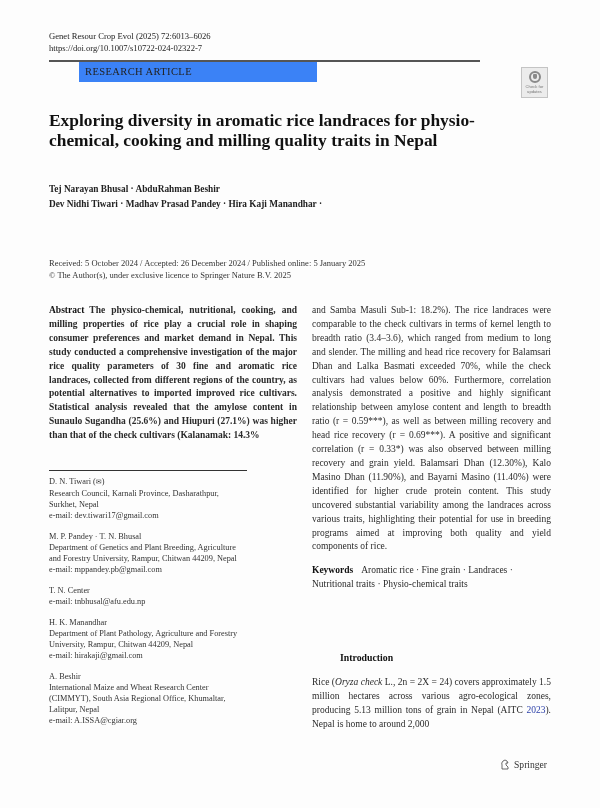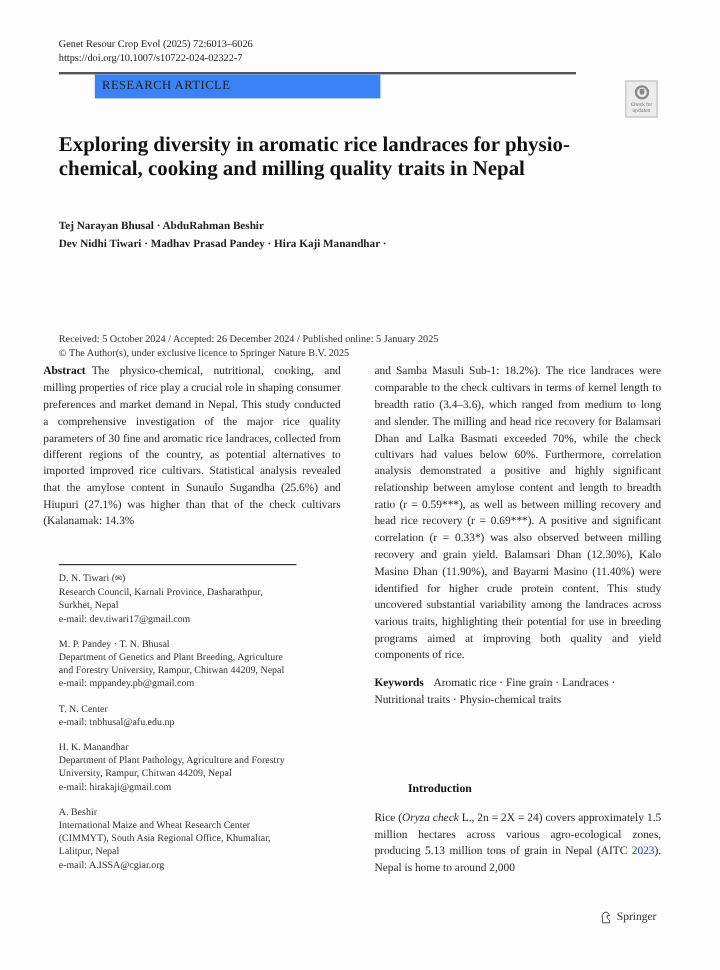--- a/index.html
+++ b/index.html
@@ -17,23 +17,23 @@
                      margin: 3px auto 0; position: relative; }
   .crossmark .ring::after { content: ""; position: absolute; left: 2px; top: 1px; width: 4px; height: 5px;
                             background: #8a8a8a; border-radius: 1px 1px 2px 2px; }
   .crossmark .lbl { font-family: "Liberation Sans", sans-serif; font-size: 4.2px; color: #777; line-height: 5px; margin-top: 1px; }
 
   .title { position: absolute; left: 49px; top: 110px; width: 450px; font-weight: bold; font-size: 17.4px;
            line-height: 20px; color: #111; }
   .authors { position: absolute; left: 49px; top: 182px; width: 420px; font-weight: bold; font-size: 9.3px;
              line-height: 15px; color: #222; }
 
-  .dates { position: absolute; left: 49px; top: 276px; font-size: 8.5px; line-height: 12px; color: #333; }
+  .dates { position: absolute; left: 49px; top: 257px; font-size: 8.5px; line-height: 12px; color: #333; }
 
-  .col-left { position: absolute; left: 36px; top: 304px; width: 248px; }
+  .col-left { position: absolute; left: 49px; top: 304px; width: 248px; font-weight: bold; }
   .col-right { position: absolute; left: 312px; top: 304px; width: 239px; }
 
   .abstract-p { font-size: 9.5px; line-height: 13.9px; text-align: justify; color: #2a2a2a; hyphens: manual; }
   .abstract-p b { color: #111; margin-right: 5px; }
 
   .fn-rule { position: absolute; left: 49px; top: 470px; width: 198px; height: 1px; background: #333; }
   .footnotes { position: absolute; left: 49px; top: 476px; width: 240px; font-size: 8.3px; line-height: 11px; color: #333; }
   .fn-block { margin-bottom: 10px; }
   .env { font-family: "DejaVu Sans", sans-serif; font-size: 7px; }
 

